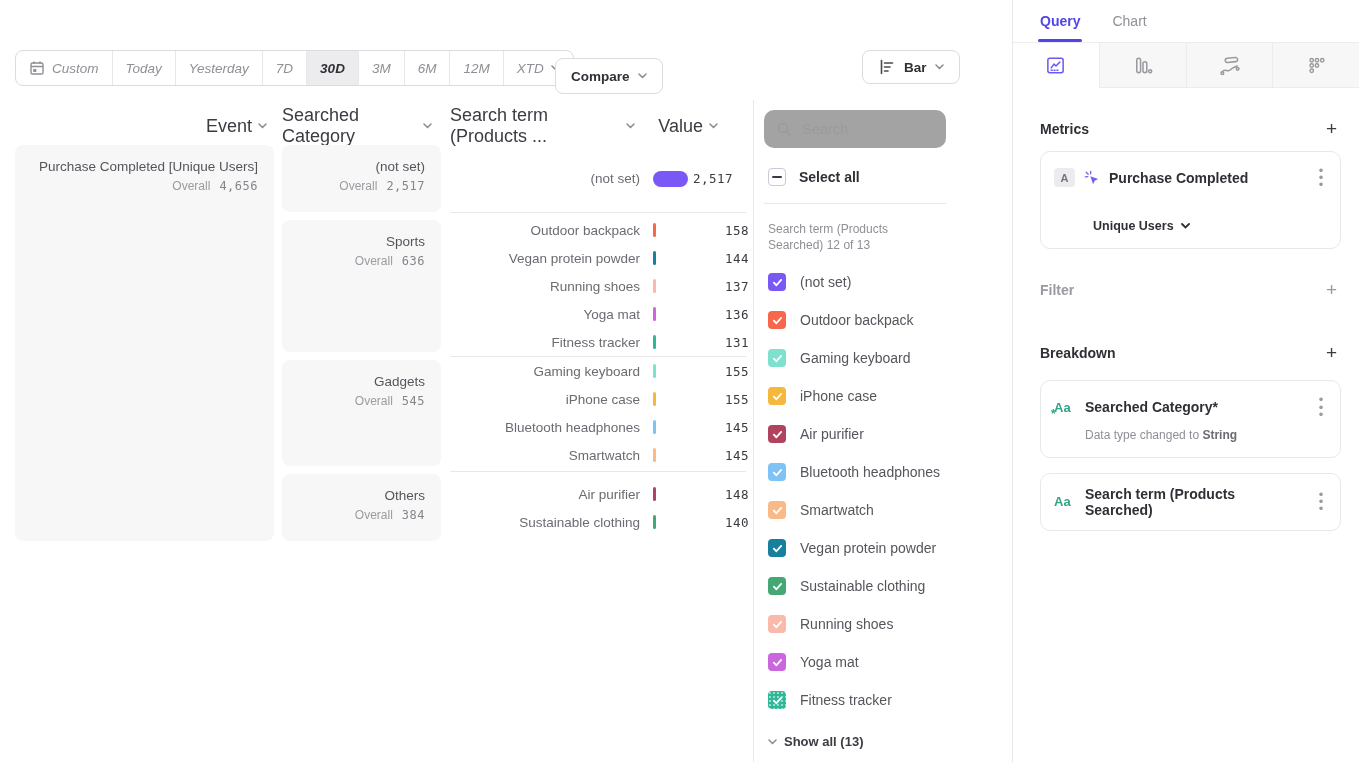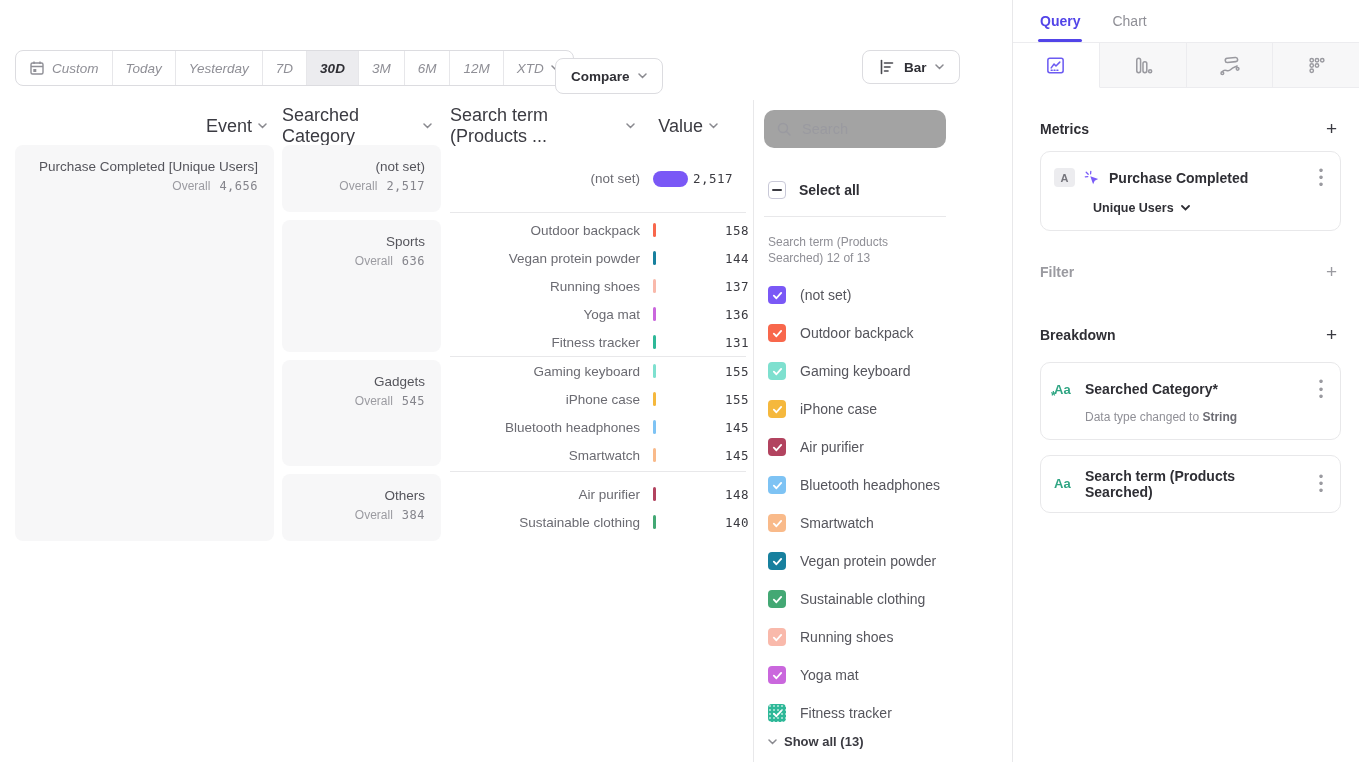--- a/index.html
+++ b/index.html
@@ -46,21 +46,21 @@
   .vrow.bigrow .val { margin-left:-26px; }
 
   
   #filter-divider { position:absolute; left:753px; top:100px; bottom:0; width:1px; background:#e8e8ea; }
   #filter-panel { position:absolute; left:754px; top:100px; width:258px; bottom:0; padding-left:10px; }
   #fp-search { margin-top:10px; width:182px; height:38px; background:#a3a3a3; border-radius:10px;
     display:flex; align-items:center; padding:0 12px; gap:10px; cursor:text; }
   #fp-search input { border:none; outline:none; background:transparent; width:130px;
     font-size:14.5px; color:#3b3b42; font-family:"Liberation Sans", sans-serif; }
   #fp-search input::placeholder { color:#9a9aa0; }
-  #select-all { margin-top:33px; margin-left:4px; display:flex; align-items:center; gap:13px; cursor:pointer; }
+  #select-all { margin-top:20px; margin-left:4px; display:flex; align-items:center; gap:13px; cursor:pointer; }
   .cb { width:18px; height:18px; border-radius:4px; display:flex; align-items:center; justify-content:center; flex:none; }
   .cb.indet { background:#fff; border:1px solid #c9c9d8; }
   .cb.indet .minus { width:10px; height:2px; background:#3b3b42; border-radius:1px; }
   #select-all .sa-label { font-size:14px; font-weight:bold; color:#2f2f35; }
   #fp-divider { margin-top:17px; width:182px; height:1px; background:#e8e8ea; }
   #fp-list-header { margin-top:17px; margin-left:4px; width:170px; font-size:12px; color:#8f8f96; line-height:16px; }
   #fp-list { margin-top:10px; }
   .fp-item { height:38px; display:flex; align-items:center; gap:14px; margin-left:4px; cursor:pointer; }
   .fp-item .lbl { font-size:14px; color:#55555c; }
   #show-all { position:absolute; left:14px; bottom:13px; display:flex; align-items:center; gap:7px;
@@ -87,21 +87,21 @@
   .qp-header .hname.muted { color:#9a9aa0; font-weight:bold; }
   .plus-btn { font-size:19px; font-weight:400; color:#3b3b42; cursor:pointer; line-height:1; padding:2px 4px; }
   .plus-btn.muted { color:#9a9aa0; }
   .qp-card { border:1px solid #e8e8ea; border-radius:10px; padding:15px 13px; margin-top:11px; }
   .qp-row { display:flex; align-items:center; gap:9px; }
   .badge-a { width:21px; height:19px; background:#ececef; border-radius:4px; display:flex;
     align-items:center; justify-content:center; font-size:11px; font-weight:bold; color:#75757c; flex:none; }
   .qp-title { font-size:14px; font-weight:bold; color:#2f2f35; flex:1; }
   .qp-title.italic { }
   .kebab { color:#9a9aa0; font-size:13px; cursor:pointer; line-height:0.55; text-align:center; width:12px; }
-  .metric-sub { margin-top:13px; margin-left:39px; display:flex; align-items:center; gap:7px;
+  .metric-sub { margin-top:31px; margin-left:39px; display:flex; align-items:center; gap:7px;
     font-size:12.5px; font-weight:bold; color:#2f2f35; cursor:pointer; }
   .aa-icon { position:relative; width:22px; font-size:13px; font-weight:bold; color:#2fa583; flex:none; }
   .aa-icon .star { position:absolute; left:-3px; bottom:-6px; font-size:12px; }
   .card-note { margin-top:10px; margin-left:31px; font-size:12px; color:#8f8f96; }
   .card-note b { color:#6b6b72; }
 </style>
 </head>
 <body>
 
 <div id="range-group">

